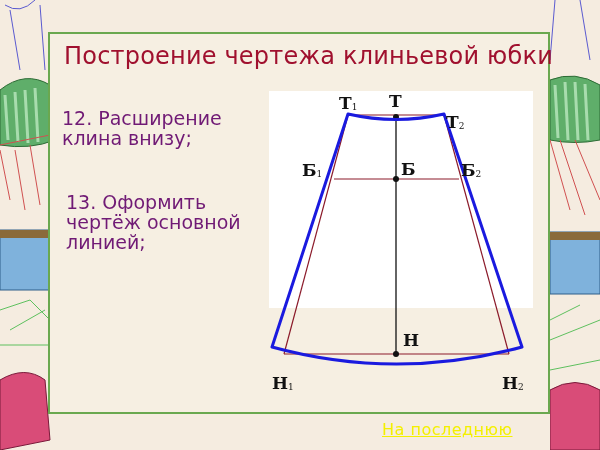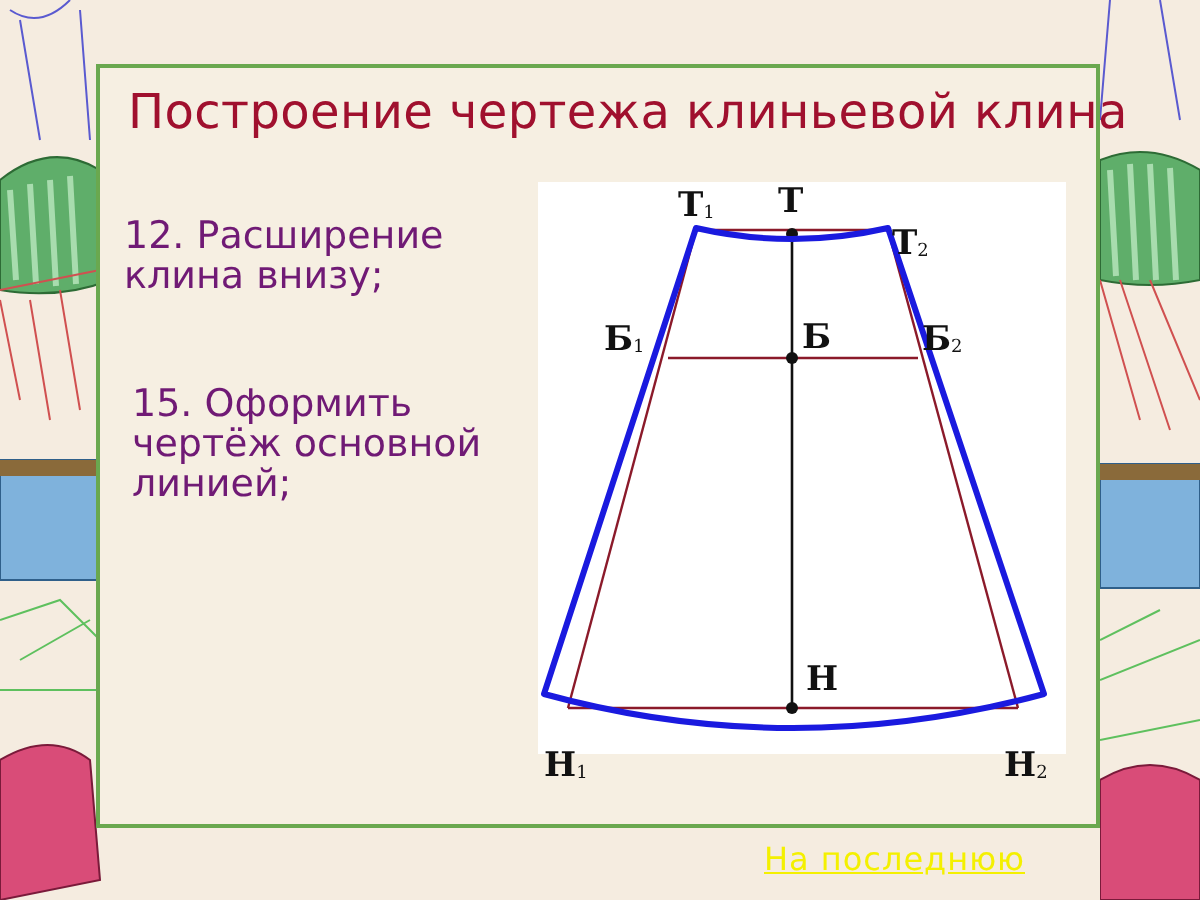--- a/index.html
+++ b/index.html
@@ -17,21 +17,21 @@
     position:absolute; left:14px; top:8px; width:480px;
     font-size:24px; color:#a0102e; white-space:nowrap;
     letter-spacing:0.2px;
   }
   .step {
     position:absolute; font-size:19px; color:#701a75; line-height:20px;
   }
   .step1 { left:12px; top:74px; width:200px; }
   .step2 { left:16px; top:158px; width:200px; }
   .diagram {
-    position:absolute; left:219px; top:57px; width:264px; height:286px;
+    position:absolute; left:219px; top:57px; width:264px; height:217px;
     background:#ffffff;
   }
   .lbl {
     position:absolute; font-family:"DejaVu Serif", serif; font-weight:bold;
     color:#111; font-size:17px; line-height:17px;
   }
   .lbl sub { font-size:9px; font-weight:normal; vertical-align:-1px; }
   .nav-link {
     position:absolute; left:382px; top:420px;
     font-size:16px; color:#f4f000; text-decoration:underline; cursor:pointer;
@@ -56,24 +56,24 @@
   <path d="M0 80 Q25 70 50 85 L50 140 Q25 145 0 140 Z" fill="#5fae6a" stroke="#2d6b35"></path>
   <path d="M5 85 L8 138 M15 82 L18 140 M25 82 L28 140 M35 84 L38 140" stroke="#a8dcae" stroke-width="3"></path>
   <path d="M0 140 L20 210 M10 140 L35 215 M25 140 L50 200" stroke="#d05050" fill="none" stroke-width="1"></path>
   <rect x="0" y="232" width="50" height="62" fill="#7fb2dc" stroke="#2f5f8a"></rect>
   <rect x="0" y="232" width="50" height="8" fill="#8a6a3a"></rect>
   <path d="M0 320 L30 305 M0 340 L50 320 M0 370 L50 360" stroke="#5ec05e" fill="none" stroke-width="1"></path>
   <path d="M0 390 Q25 375 50 390 L50 450 L0 450 Z" fill="#d94c78" stroke="#7a1a3a"></path>
 </svg>
 
 <div class="panel">
-  <div class="title">Построение чертежа клиньевой клина</div>
+  <div class="title">Построение чертежа клиньевой юбки</div>
 
   <div class="step step1">12. Расширение клина внизу;</div>
-  <div class="step step2">15. Оформить чертёж основной линией;</div>
+  <div class="step step2">13. Оформить чертёж основной линией;</div>
 
   <div class="diagram">
     
     <svg width="264" height="286">
 
       <line x1="79" y1="24" x2="175" y2="24" stroke="#8b1a2a" stroke-width="1.2"></line>
       <line x1="65" y1="88" x2="190" y2="88" stroke="#8b1a2a" stroke-width="1.2"></line>
       <line x1="15" y1="263" x2="240" y2="263" stroke="#8b1a2a" stroke-width="1.2"></line>
       <line x1="79" y1="24" x2="15" y2="263" stroke="#8b1a2a" stroke-width="1.2"></line>
       <line x1="175" y1="24" x2="240" y2="263" stroke="#8b1a2a" stroke-width="1.2"></line>

